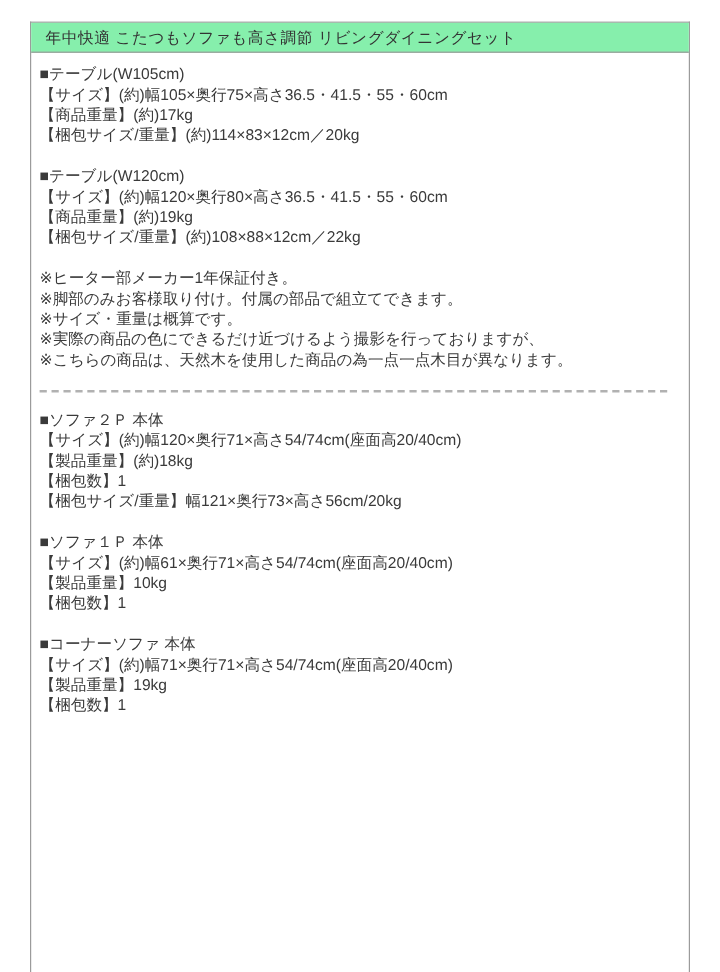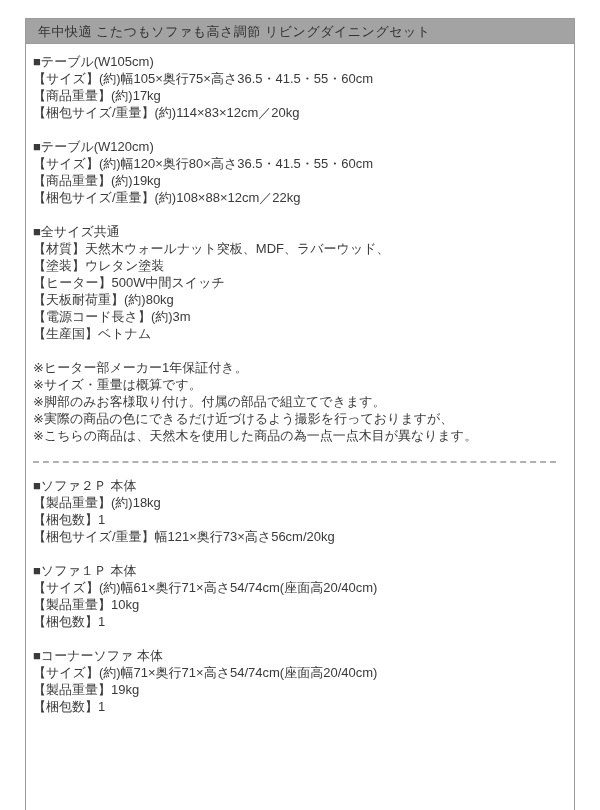--- a/index.html
+++ b/index.html
@@ -20,21 +20,21 @@
     top: 18px;
     width: 550px;
     height: 800px; 
     border: 1px solid #9b9b9b;
     border-bottom: 0;
     background: #ffffff;
   }
   .panel-header {
     box-sizing: border-box;
     height: 25px;
-    background: #a3a3a3;
+    background: #86efac;
     border-bottom: 1px solid #9b9b9b;
     padding: 4px 12px 0 12px;
     font-size: 13px;
     line-height: 17px;
     letter-spacing: 0.5px;
     color: #333333;
   }
   .panel-body {
     padding: 9px 12px 0 7px;
     font-size: 13px;
@@ -70,42 +70,34 @@
       <div class="line">【梱包サイズ/重量】(約)114×83×12cm／20kg</div>
     </div>
 
     <div class="block">
       <div class="line">■テーブル(W120cm)</div>
       <div class="line">【サイズ】(約)幅120×奥行80×高さ36.5・41.5・55・60cm</div>
       <div class="line">【商品重量】(約)19kg</div>
       <div class="line">【梱包サイズ/重量】(約)108×88×12cm／22kg</div>
     </div>
 
-    <div class="block">
-      <div class="line">■全サイズ共通</div>
-      <div class="line">【材質】天然木ウォールナット突板、MDF、ラバーウッド、</div>
-      <div class="line">【塗装】ウレタン塗装</div>
-      <div class="line">【ヒーター】500W中間スイッチ</div>
-      <div class="line">【天板耐荷重】(約)80kg</div>
-      <div class="line">【電源コード長さ】(約)3m</div>
-      <div class="line">【生産国】ベトナム</div>
-    </div>
 
     <div class="block">
       <div class="line">※ヒーター部メーカー1年保証付き。</div>
+      <div class="line">※脚部のみお客様取り付け。付属の部品で組立てできます。</div>
       <div class="line">※サイズ・重量は概算です。</div>
-      <div class="line">※脚部のみお客様取り付け。付属の部品で組立てできます。</div>
       <div class="line">※実際の商品の色にできるだけ近づけるよう撮影を行っておりますが、</div>
       <div class="line">※こちらの商品は、天然木を使用した商品の為一点一点木目が異なります。</div>
     </div>
 
     <hr class="divider">
 
     <div class="block">
       <div class="line">■ソファ２Ｐ 本体</div>
+      <div class="line">【サイズ】(約)幅120×奥行71×高さ54/74cm(座面高20/40cm)</div>
       <div class="line">【製品重量】(約)18kg</div>
       <div class="line">【梱包数】1</div>
       <div class="line">【梱包サイズ/重量】幅121×奥行73×高さ56cm/20kg</div>
     </div>
 
     <div class="block">
       <div class="line">■ソファ１Ｐ 本体</div>
       <div class="line">【サイズ】(約)幅61×奥行71×高さ54/74cm(座面高20/40cm)</div>
       <div class="line">【製品重量】10kg</div>
       <div class="line">【梱包数】1</div>

